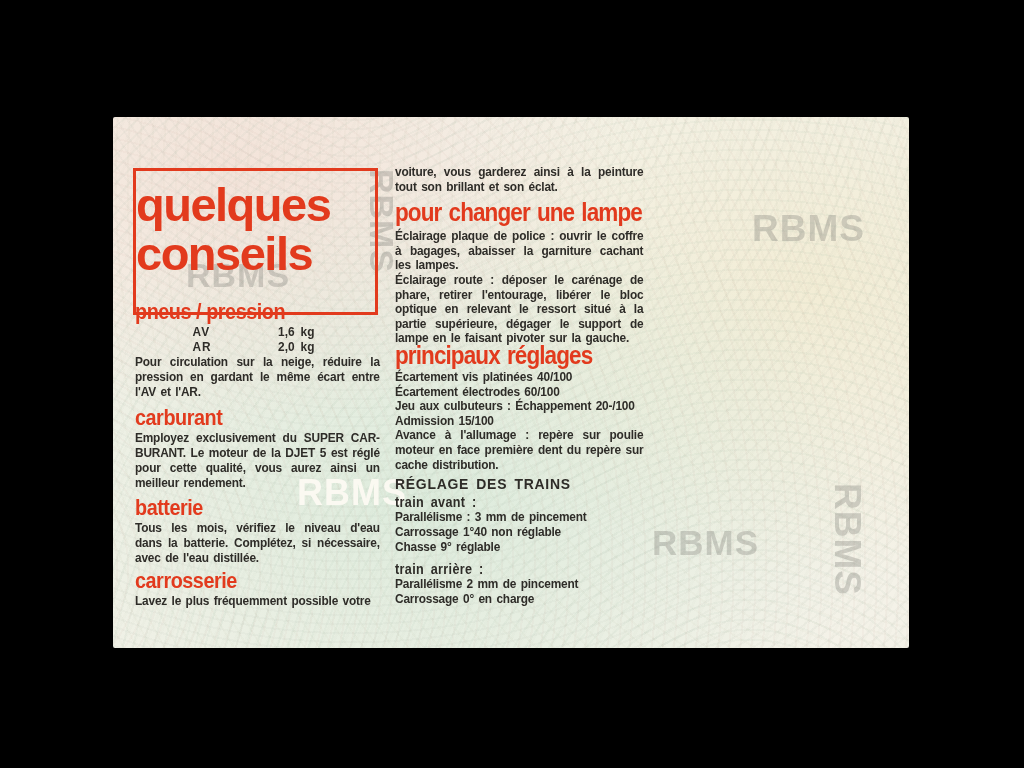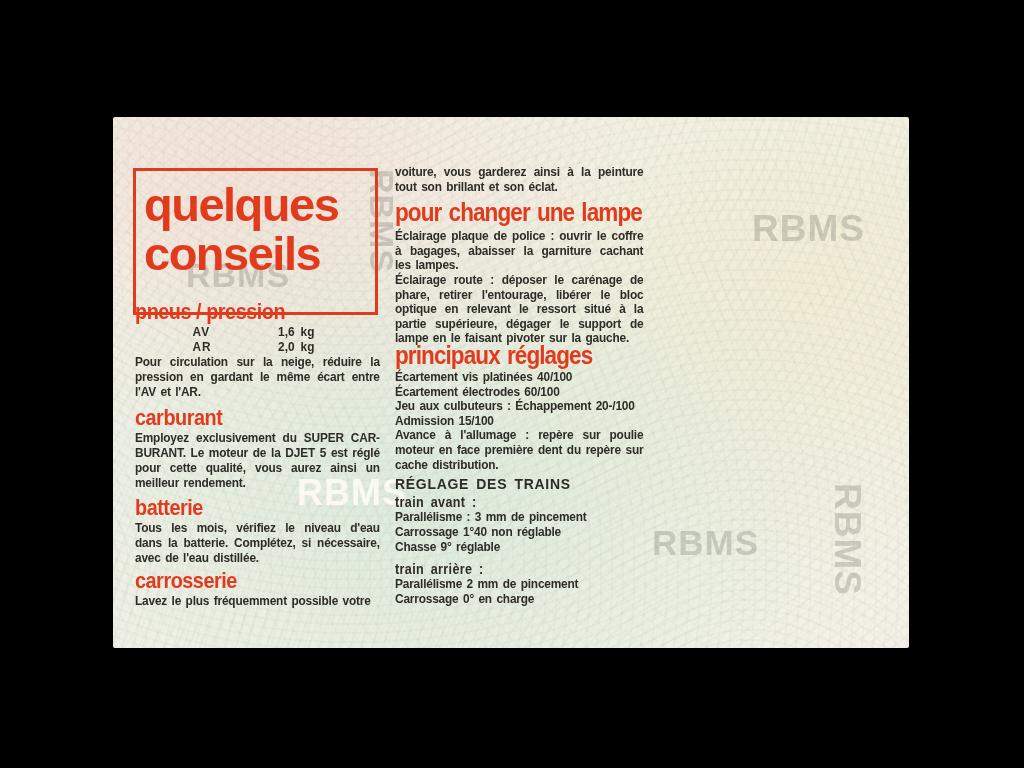--- a/index.html
+++ b/index.html
@@ -42,21 +42,21 @@
   .wm2{left:252px;top:52px;font-size:34px;height:140px;}
   .wm3{left:639px;top:93px;font-size:37px;}
   .wm4{left:539px;top:408px;font-size:35px;}
   .wm5{left:716px;top:366px;font-size:37px;height:130px;}
   .wm6{left:184px;top:358px;font-size:36px;color:rgba(252,250,242,0.95);}
   
   .content{position:absolute;inset:0;z-index:2;color:var(--ink);}
   .title-box{
     position:absolute;left:20px;top:51px;width:245px;height:147px;
     border:3px solid var(--red);
-    padding:9px 0 0 8px;
+    padding:9px 0 0 0;
   }
   .title-box .t{
     font-size:47px;line-height:49px;font-weight:bold;
     letter-spacing:-1.5px;color:var(--red);
   }
   .col{position:absolute;transform:scaleX(0.90);transform-origin:0 0;}
   .col-left{left:22px;top:183px;width:272px;}
   .col-right{left:282px;top:48px;width:276px;}
   h2{
     color:var(--red);font-weight:bold;

